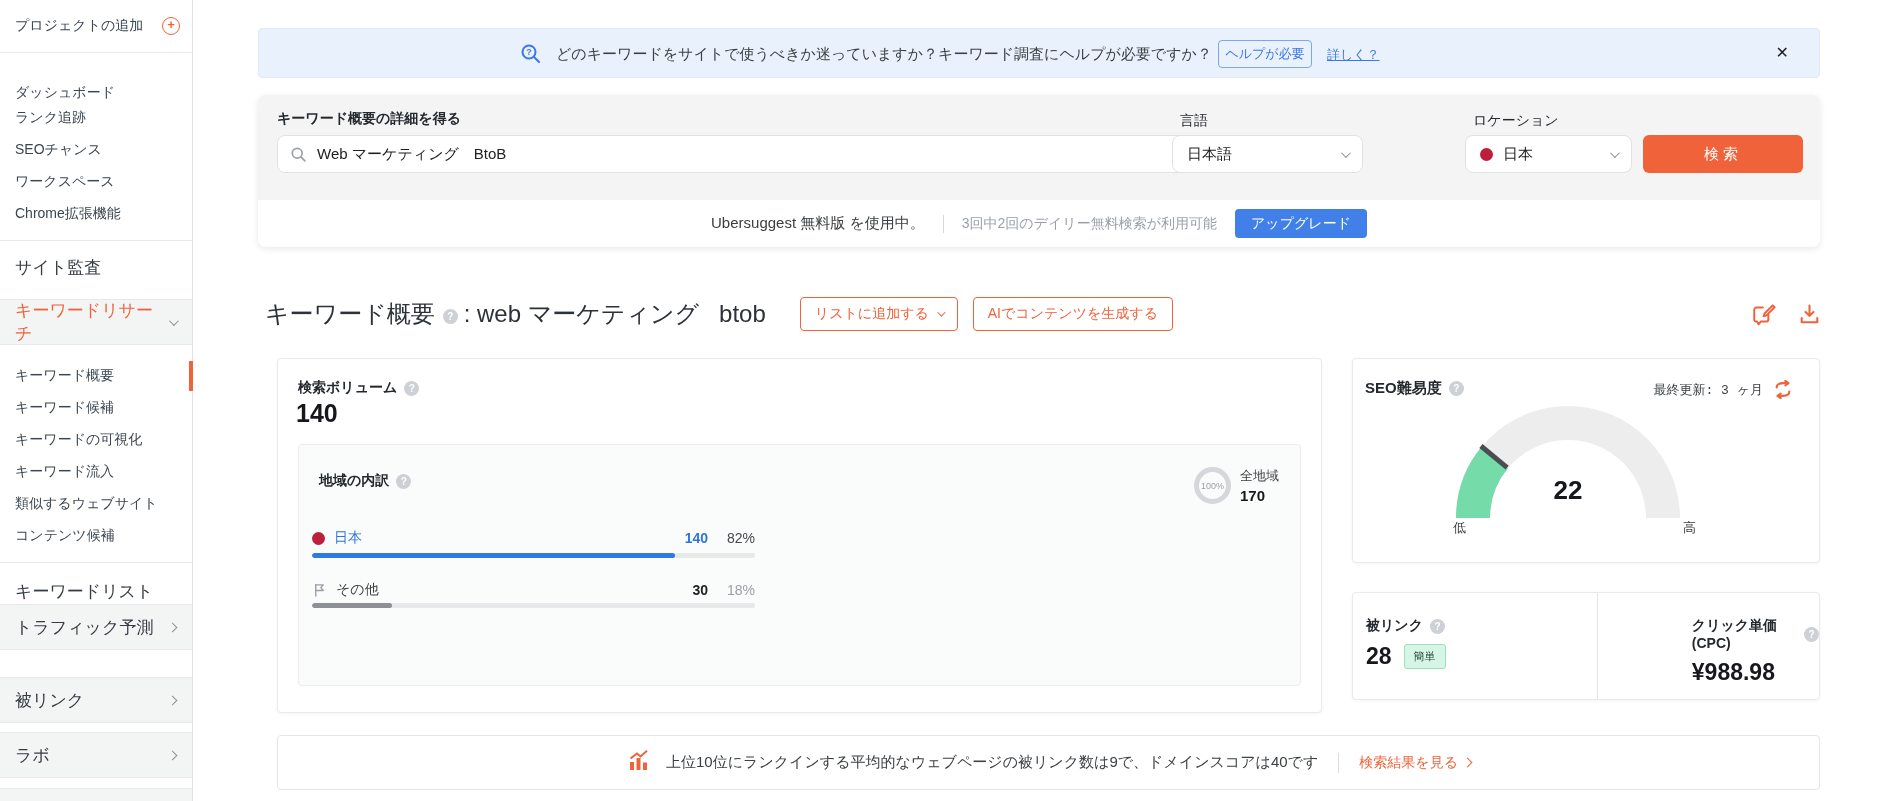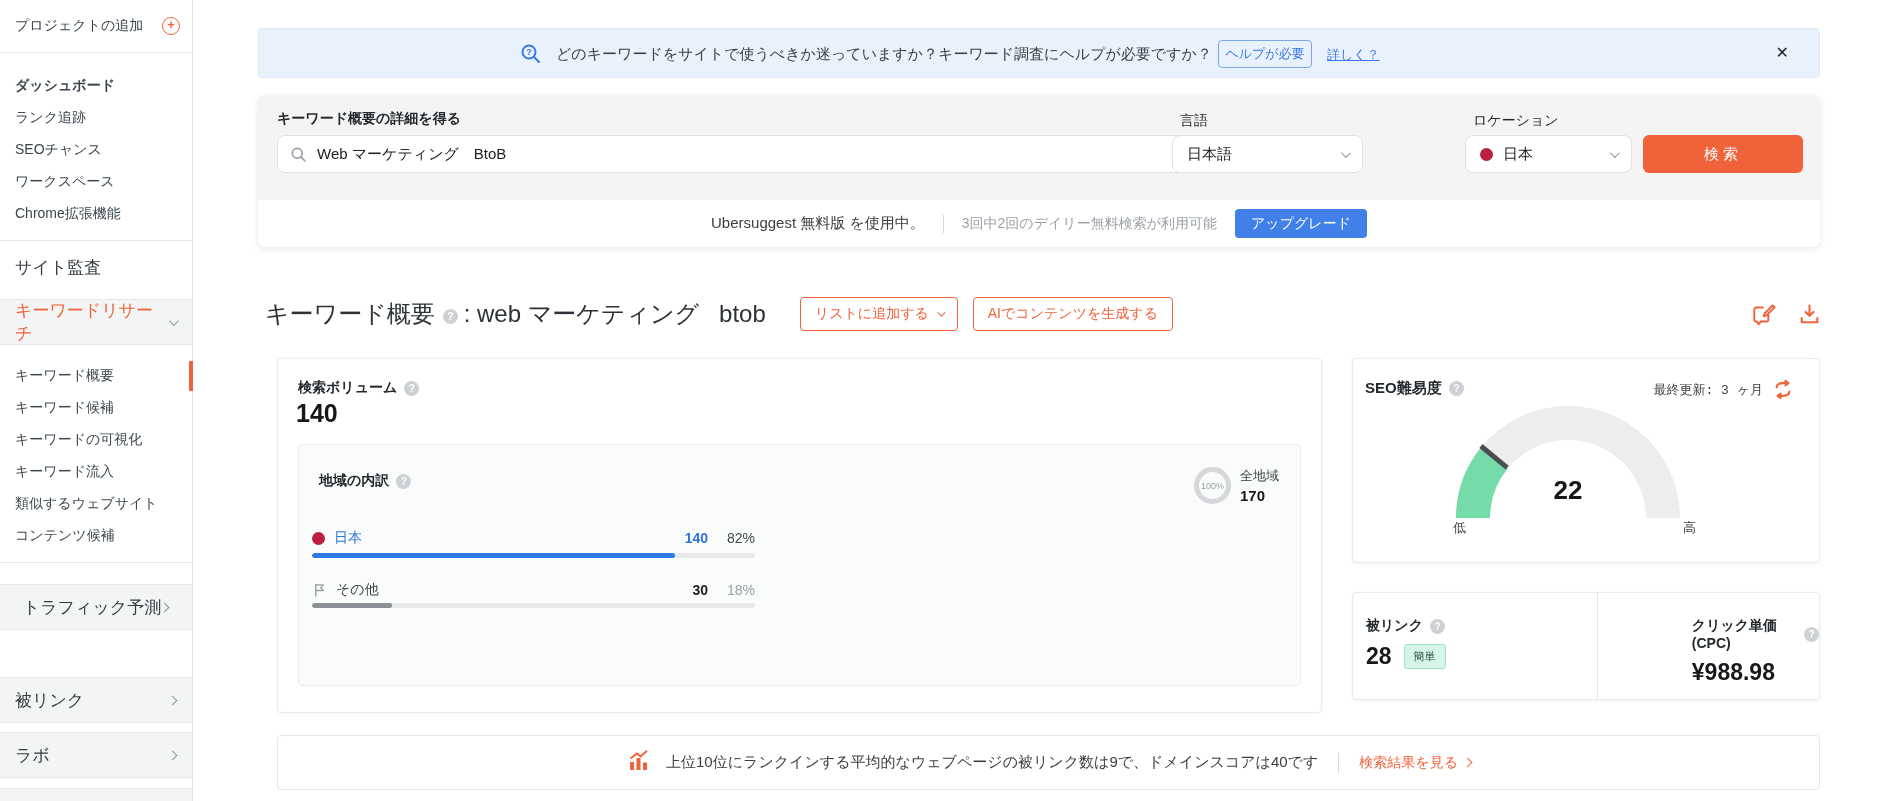--- a/index.html
+++ b/index.html
@@ -115,21 +115,21 @@
 
 <div class="canvas">
 
   <nav class="sidebar">
     <div class="sb-row" style="top:15px;">
       <span>プロジェクトの追加</span>
       <span class="plus-circle" style="margin-left:auto;">+</span>
     </div>
     <div class="sb-hr" style="top:52px;"></div>
 
-    <div class="sb-row" style="top:75px;font-weight:bold;">ダッシュボード</div>
+    <div class="sb-row" style="top:82px;">ダッシュボード</div>
     <div class="sb-row" style="top:107px;">ランク追跡</div>
     <div class="sb-row" style="top:139px;">SEOチャンス</div>
     <div class="sb-row" style="top:171px;">ワークスペース</div>
     <div class="sb-row" style="top:203px;">Chrome拡張機能</div>
     <div class="sb-hr" style="top:240px;"></div>
 
     <div class="sb-row big" style="top:256px;">サイト監査</div>
 
     <div class="sb-band accent-text" style="top:299px;">
       <span>キーワードリサーチ</span>
@@ -142,21 +142,21 @@
     </div>
     <div class="sb-row" style="top:397px;">キーワード候補</div>
     <div class="sb-row" style="top:429px;">キーワードの可視化</div>
     <div class="sb-row" style="top:461px;">キーワード流入</div>
     <div class="sb-row" style="top:493px;">類似するウェブサイト</div>
     <div class="sb-row" style="top:525px;">コンテンツ候補</div>
     <div class="sb-hr" style="top:562px;"></div>
 
     <div class="sb-row big" style="top:580px;">キーワードリスト</div>
 
-    <div class="sb-band" style="top:584px;justify-content:center;">
+    <div class="sb-band" style="top:604px;">
       <span>トラフィック予測</span>
       <span class="chev right"></span>
     </div>
     <div class="sb-band" style="top:677px;">
       <span>被リンク</span>
       <span class="chev right"></span>
     </div>
     <div class="sb-band" style="top:732px;">
       <span>ラボ</span>
       <span class="chev right"></span>

